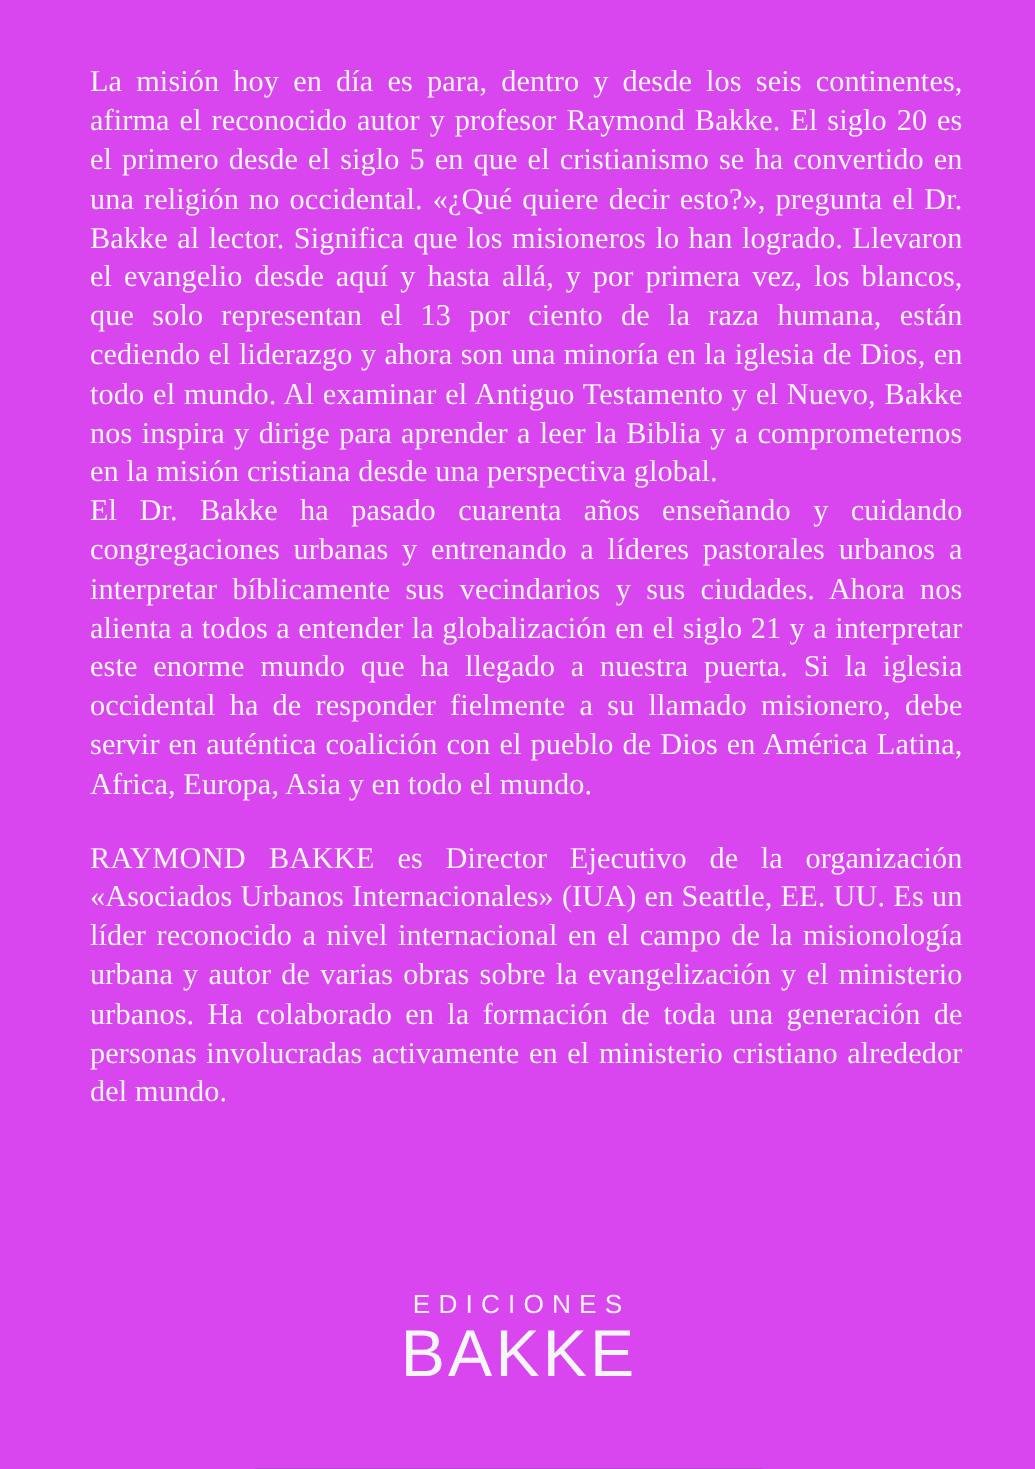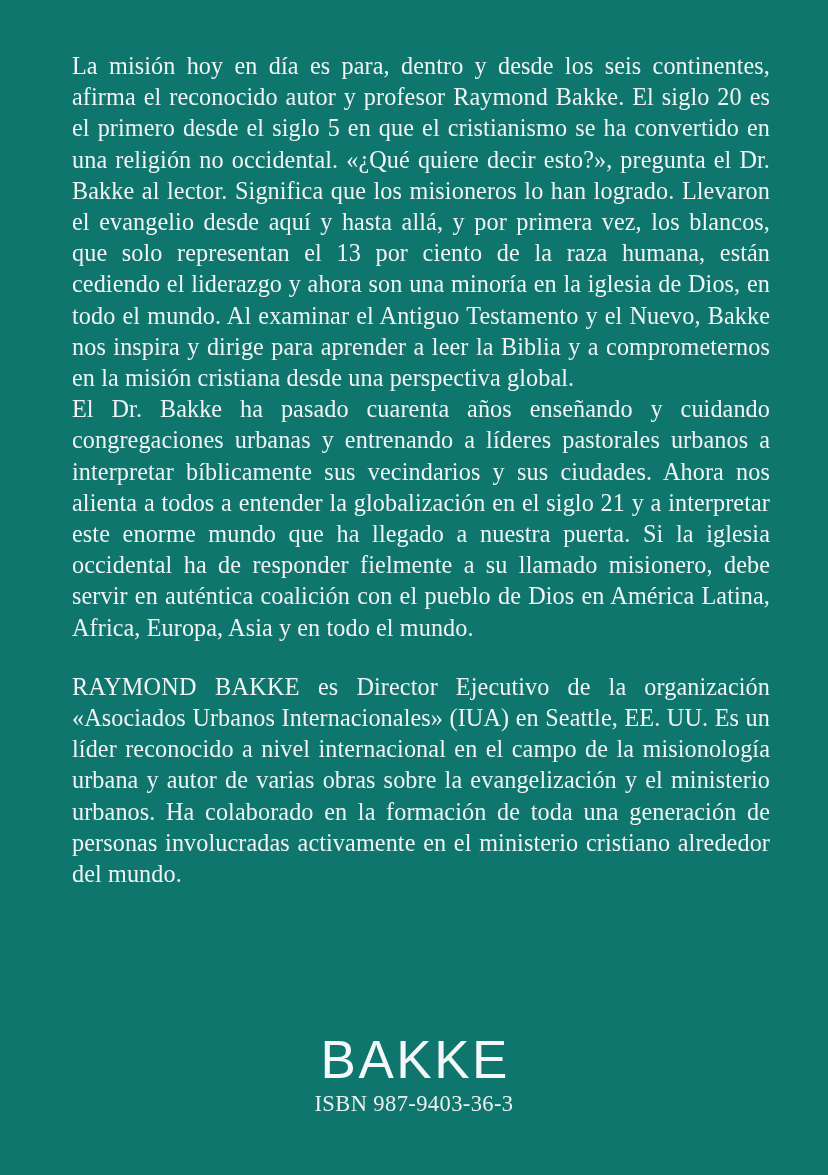--- a/index.html
+++ b/index.html
@@ -11,21 +11,21 @@
     height: 1175px;
     background: #3c4b5c;
     font-family: "Liberation Serif", "DejaVu Serif", serif;
     color: #f1f3f5;
     overflow: hidden;
     position: relative;
   }
   .cover {
     position: absolute;
     inset: 0;
-    background: #0f766e;
+    background: #d946ef;
     display: flex;
     flex-direction: column;
     text-decoration: underline;
   }
   .blurb {
     position: absolute;
     left: 72px;
     top: 50px;
     width: 698px;
   }
@@ -86,17 +86,17 @@
 
 <div class="cover">
 
   <div class="blurb">
     <p class="para">La misión hoy en día es para, dentro y desde los seis continentes, afirma el reconocido autor y profesor Raymond Bakke. El siglo 20 es el primero desde el siglo 5 en que el cristianismo se ha convertido en una religión no occidental. «¿Qué quiere decir esto?», pregunta el Dr. Bakke al lector. Significa que los misioneros lo han logrado. Llevaron el evangelio desde aquí y hasta allá, y por primera vez, los blancos, que solo representan el 13 por ciento de la raza humana, están cediendo el liderazgo y ahora son una minoría en la iglesia de Dios, en todo el mundo. Al examinar el Antiguo Testamento y el Nuevo, Bakke nos inspira y dirige para aprender a leer la Biblia y a comprometernos en la misión cristiana desde una perspectiva global.</p>
     <p class="para">El Dr. Bakke ha pasado cuarenta años enseñando y cuidando congregaciones urbanas y entrenando a líderes pastorales urbanos a interpretar bíblicamente sus vecindarios y sus ciudades. Ahora nos alienta a todos a entender la globalización en el siglo 21 y a interpretar este enorme mundo que ha llegado a nuestra puerta. Si la iglesia occidental ha de responder fielmente a su llamado misionero, debe servir en auténtica coalición con el pueblo de Dios en América Latina, Africa, Europa, Asia y en todo el mundo.</p>
     <p class="para gap-before"><span class="caps">RAYMOND BAKKE</span><span> es Director Ejecutivo de la organización «Asociados Urbanos Internacionales» (IUA) en Seattle, EE. UU. Es un líder reconocido a nivel internacional en el campo de la misionología urbana y autor de varias obras sobre la evangelización y el ministerio urbanos. Ha colaborado en la formación de toda una generación de personas involucradas activamente en el ministerio cristiano alrededor del mundo.</span></p>
   </div>
 
   <div class="colophon">
+    <div class="ediciones">EDICIONES</div>
     <div class="kairos">BAKKE</div>
-    <div class="isbn">ISBN 987-9403-36-3</div>
   </div>
 
 </div>
 
 </body></html>

